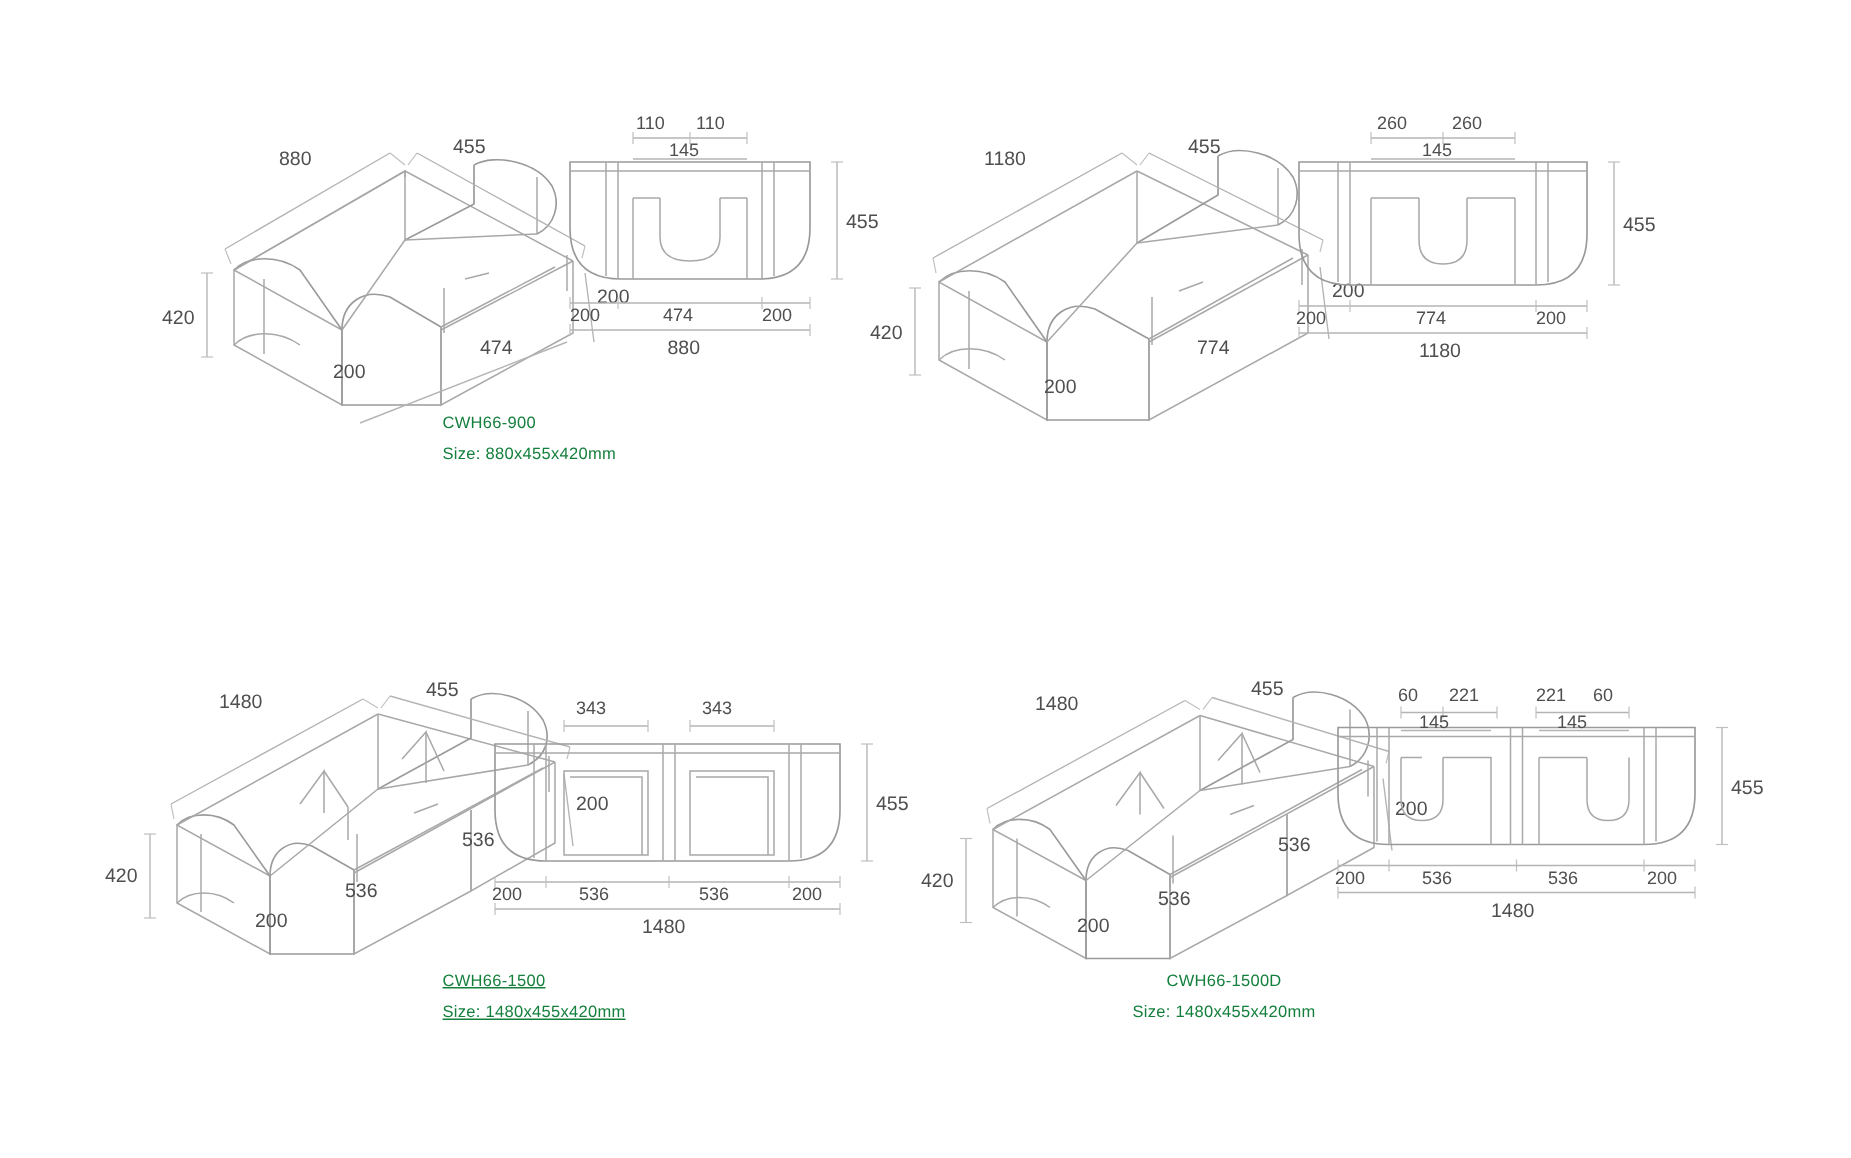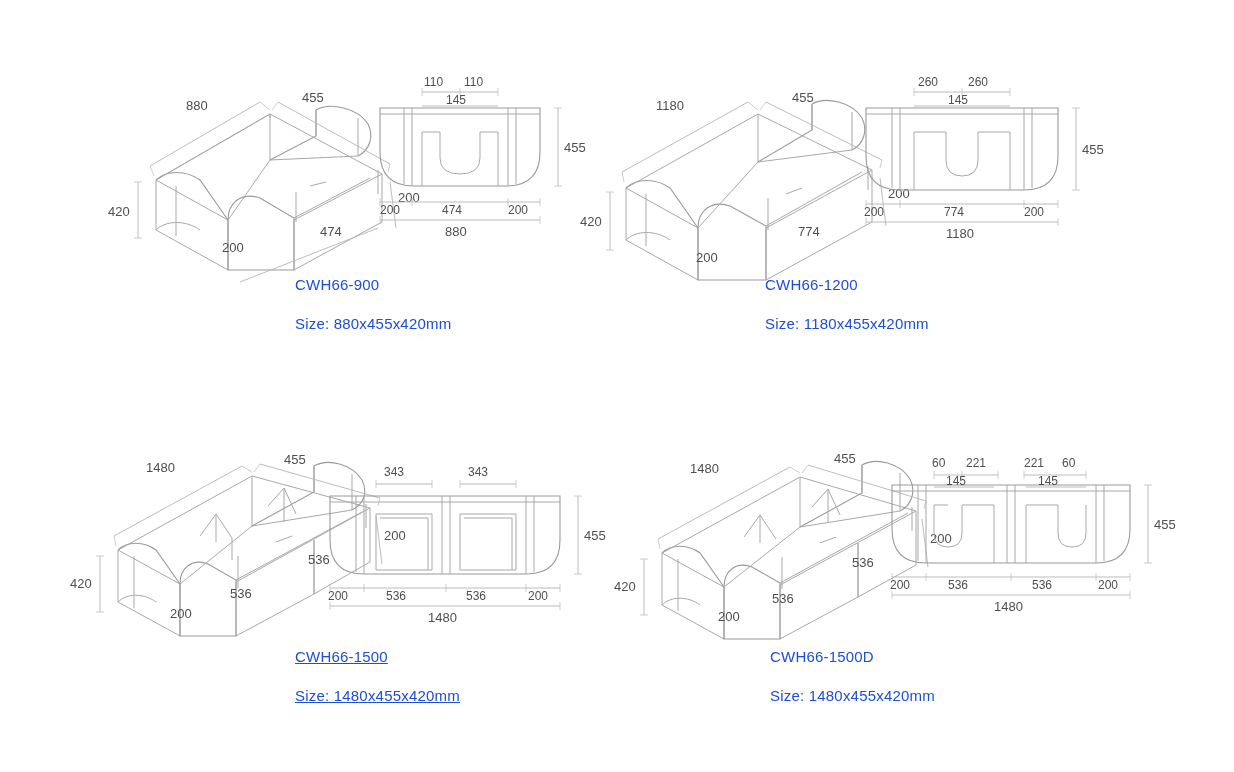--- a/index.html
+++ b/index.html
@@ -3,22 +3,22 @@
 <meta charset="utf-8">
 <style>
   html,body{margin:0;padding:0;}
   body{
     width:1234px;height:772px;background:#ffffff;
     font-family:"Liberation Sans","DejaVu Sans",sans-serif;
     color:#4a4a4a;overflow:hidden;position:relative;
   }
   .sheet{position:absolute;inset:0;}
   .unit{position:absolute;}
-  .cap{position:absolute;font-size:15px;color:#1d4ed8;letter-spacing:.2px;white-space:nowrap;}
-  .cap .l2{display:block;margin-top:22px;}
+  .cap{position:absolute;font-size:11px;color:#15803d;letter-spacing:.2px;white-space:nowrap;}
+  .cap .l2{display:block;margin-top:9px;}
   svg{display:block;overflow:visible;}
   .ln{fill:none;stroke:#a8a8a8;stroke-width:1;}
   .ln2{fill:none;stroke:#9a9a9a;stroke-width:1.1;}
   .dim{fill:none;stroke:#b4b4b4;stroke-width:.9;}
   .ext{fill:none;stroke:#c0c0c0;stroke-width:.8;}
   text.d{font-family:"Liberation Sans","DejaVu Sans",sans-serif;font-size:13px;fill:#4f4f4f;}
   text.dm{font-family:"Liberation Sans","DejaVu Sans",sans-serif;font-size:12px;fill:#4f4f4f;}
 </style>
 </head>
 <body>
@@ -195,24 +195,20 @@
         <text class="dm" x="86" y="146">774</text>
         <path class="dim" d="M166 134 L200 134"></path>
           <path class="ext" d="M200 130 L200 138"></path>
         <text class="dm" x="166" y="146">200</text>
         <path class="dim" d="M8 152 L200 152"></path>
           <path class="ext" d="M8 148 L8 156"></path>
           <path class="ext" d="M200 148 L200 156"></path>
         <text class="d" x="88" y="168">1180</text>
       </g>
     </svg>
-    <div class="cap" style="left:165px;top:206px;">
-      <span>CWH66-1200</span>
-      <span class="l2">Size: 1180x455x420mm</span>
-    </div>
   </div>
 
   <div class="unit" style="left:70px;top:430px;">
     <svg width="520" height="210" viewBox="0 0 520 210">
       <g>
         <path class="ln" d="M48 120 L48 172 L110 206 L110 154 Z"></path>
         <path class="ln2" d="M110 154 L110 206 L166 206 L166 152"></path>
         <path class="ln2" d="M110 154 C110 138 122 128 138 134 L166 150 L166 152"></path>
         <path class="ln2" d="M48 120 C57 111 74 111 86 120 L110 154"></path>
         <path class="ln" d="M48 172 C57 163 74 163 86 172"></path>
@@ -406,19 +402,19 @@
         <path class="dim" d="M206 120 L240 120"></path>
           <path class="ext" d="M206 116 L206 124"></path>
           <path class="ext" d="M240 116 L240 124"></path>
         <text class="dm" x="208" y="132">200</text>
         <path class="dim" d="M2 138 L240 138"></path>
           <path class="ext" d="M2 134 L2 142"></path>
           <path class="ext" d="M240 134 L240 142"></path>
         <text class="d" x="104" y="154">1480</text>
       </g>
     </svg>
-    <div class="cap" style="left:170px;top:233px;">
+    <div class="cap" style="left:155px;top:233px;text-align:center;">
       <span>CWH66-1500D</span>
       <span class="l2">Size: 1480x455x420mm</span>
     </div>
   </div>
 
 </div>
 
 </body></html>

